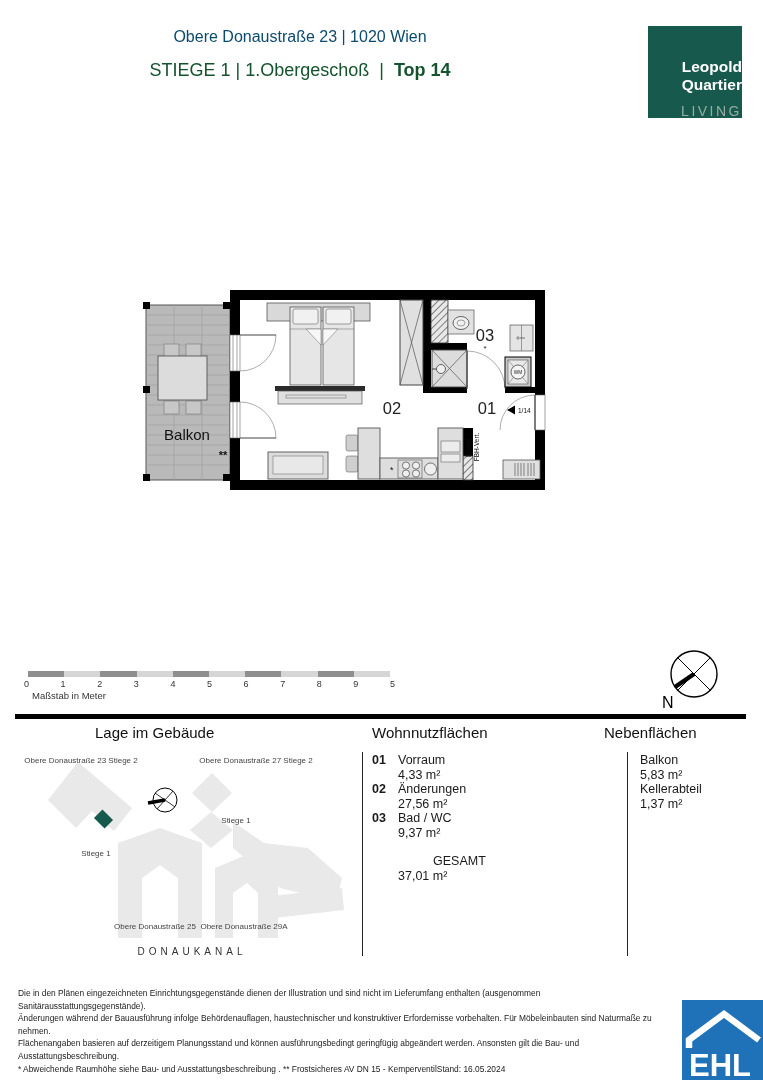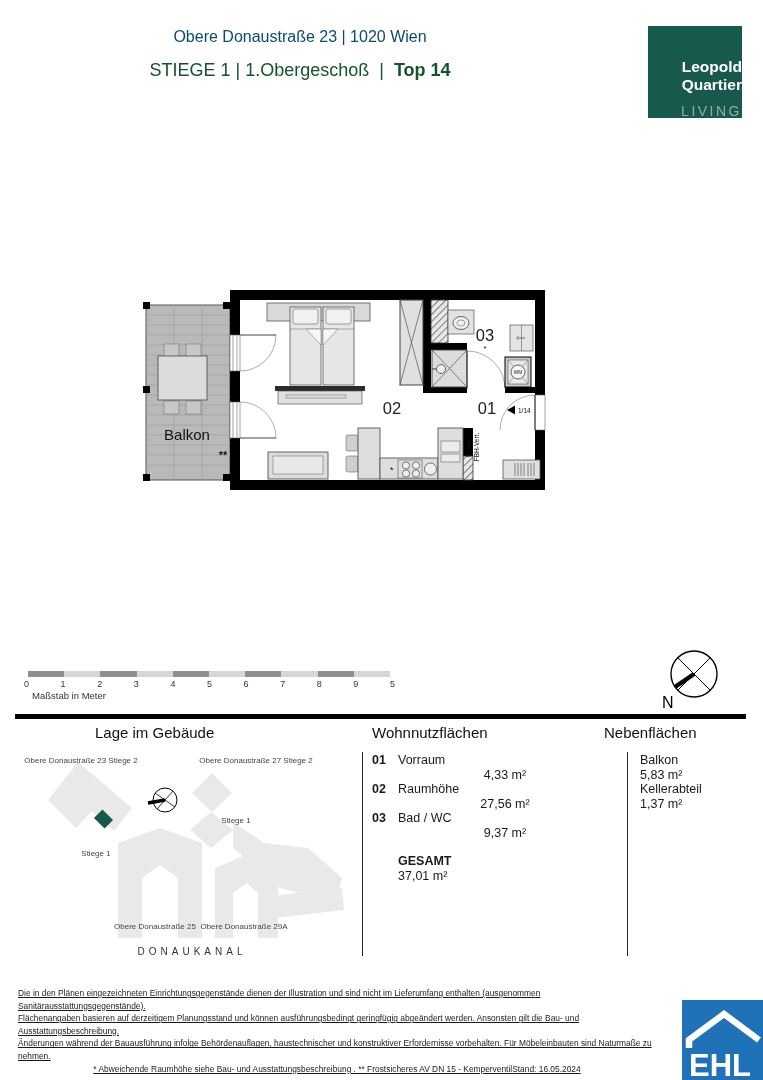--- a/index.html
+++ b/index.html
@@ -24,28 +24,28 @@
                justify-content:space-between;font-size:9px;color:#333;}
   .scale-cap{position:absolute;left:32px;top:690px;font-size:9.5px;color:#333;}
   
   .divider{position:absolute;left:15px;top:714px;width:731px;height:5px;background:#000;}
   .sec-title{position:absolute;top:724px;font-size:15px;color:#111;text-align:left;}
   .vrule{position:absolute;top:752px;width:1px;height:204px;background:#222;}
   
   .living{position:absolute;left:372px;top:753px;width:240px;font-size:12.5px;line-height:14.5px;}
   .lrow{display:grid;grid-template-columns:26px 1fr;}
   .lrow .no{font-weight:bold;}
-  .lrow .ar{grid-column:2;text-align:center;}
+  .lrow .ar{grid-column:2;}
   .gesamt{margin-top:14px;display:grid;grid-template-columns:26px 1fr;}
-  .gesamt .gl{grid-column:2;font-weight:bold;}
+  .gesamt .gl{grid-column:2;font-weight:normal;margin-left:35px;}
   .gesamt .ga{grid-column:2;}
   .secondary{position:absolute;left:640px;top:753px;width:110px;font-size:12.5px;line-height:14.5px;}
   
-  .footer{position:absolute;left:18px;top:987px;width:638px;font-size:8.4px;line-height:12.6px;color:#1a1a1a;text-decoration:underline;}
-  .foot-last{display:flex;justify-content:center;}
+  .footer{position:absolute;left:18px;top:987px;width:638px;font-size:8.4px;line-height:12.6px;color:#1a1a1a;}
+  .foot-last{display:flex;justify-content:flex-start;}
   .ehl{position:absolute;left:682px;top:1000px;width:81px;height:64px;background:#1f72b8;}
   svg text{font-family:"Liberation Sans",sans-serif;}
 </style>
 </head>
 <body>
 
 <div class="page">
 
   <div class="hdr-address">Obere Donaustraße 23 | 1020 Wien</div>
   <div class="hdr-sub">
@@ -314,21 +314,21 @@
   </svg>
 
   <div class="living">
     <div class="lrow">
       <span class="no">01</span>
       <span class="nm">Vorraum</span>
       <span class="ar">4,33 m²</span>
     </div>
     <div class="lrow">
       <span class="no">02</span>
-      <span class="nm">Raumhöhe</span>
+      <span class="nm">Änderungen</span>
       <span class="ar">27,56 m²</span>
     </div>
     <div class="lrow">
       <span class="no">03</span>
       <span class="nm">Bad / WC</span>
       <span class="ar">9,37 m²</span>
     </div>
     <div class="gesamt">
       <span class="gl">GESAMT</span>
       <span class="ga">37,01 m²</span>
@@ -337,22 +337,22 @@
 
   <div class="secondary">
     <div>Balkon</div>
     <div>5,83 m²</div>
     <div>Kellerabteil</div>
     <div>1,37 m²</div>
   </div>
 
   <div class="footer">
     <div>Die in den Plänen eingezeichneten Einrichtungsgegenstände dienen der Illustration und sind nicht im Lieferumfang enthalten (ausgenommen Sanitärausstattungsgegenstände).</div>
+    <div>Änderungen während der Bauausführung infolge Behördenauflagen, haustechnischer und konstruktiver Erfordernisse vorbehalten. Für Möbeleinbauten sind Naturmaße zu nehmen.</div>
     <div>Flächenangaben basieren auf derzeitigem Planungsstand und können ausführungsbedingt geringfügig abgeändert werden. Ansonsten gilt die Bau- und Ausstattungsbeschreibung.</div>
-    <div>Änderungen während der Bauausführung infolge Behördenauflagen, haustechnischer und konstruktiver Erfordernisse vorbehalten. Für Möbeleinbauten sind Naturmaße zu nehmen.</div>
     <div class="foot-last">
       <span>* Abweichende Raumhöhe siehe Bau- und Ausstattungsbeschreibung . ** Frostsicheres AV DN 15 - Kemperventil</span>
       <span>Stand: 16.05.2024</span>
     </div>
   </div>
 
   <div class="ehl">
     <svg viewBox="0 0 81 80" style="width:81px;height:80px;display:block">
       <rect x="0" y="0" width="81" height="80" fill="#1f72b8"></rect>
       <polyline points="7,48 7,40 42,14 77,40" fill="none" stroke="#fff" stroke-width="6.5"></polyline>

